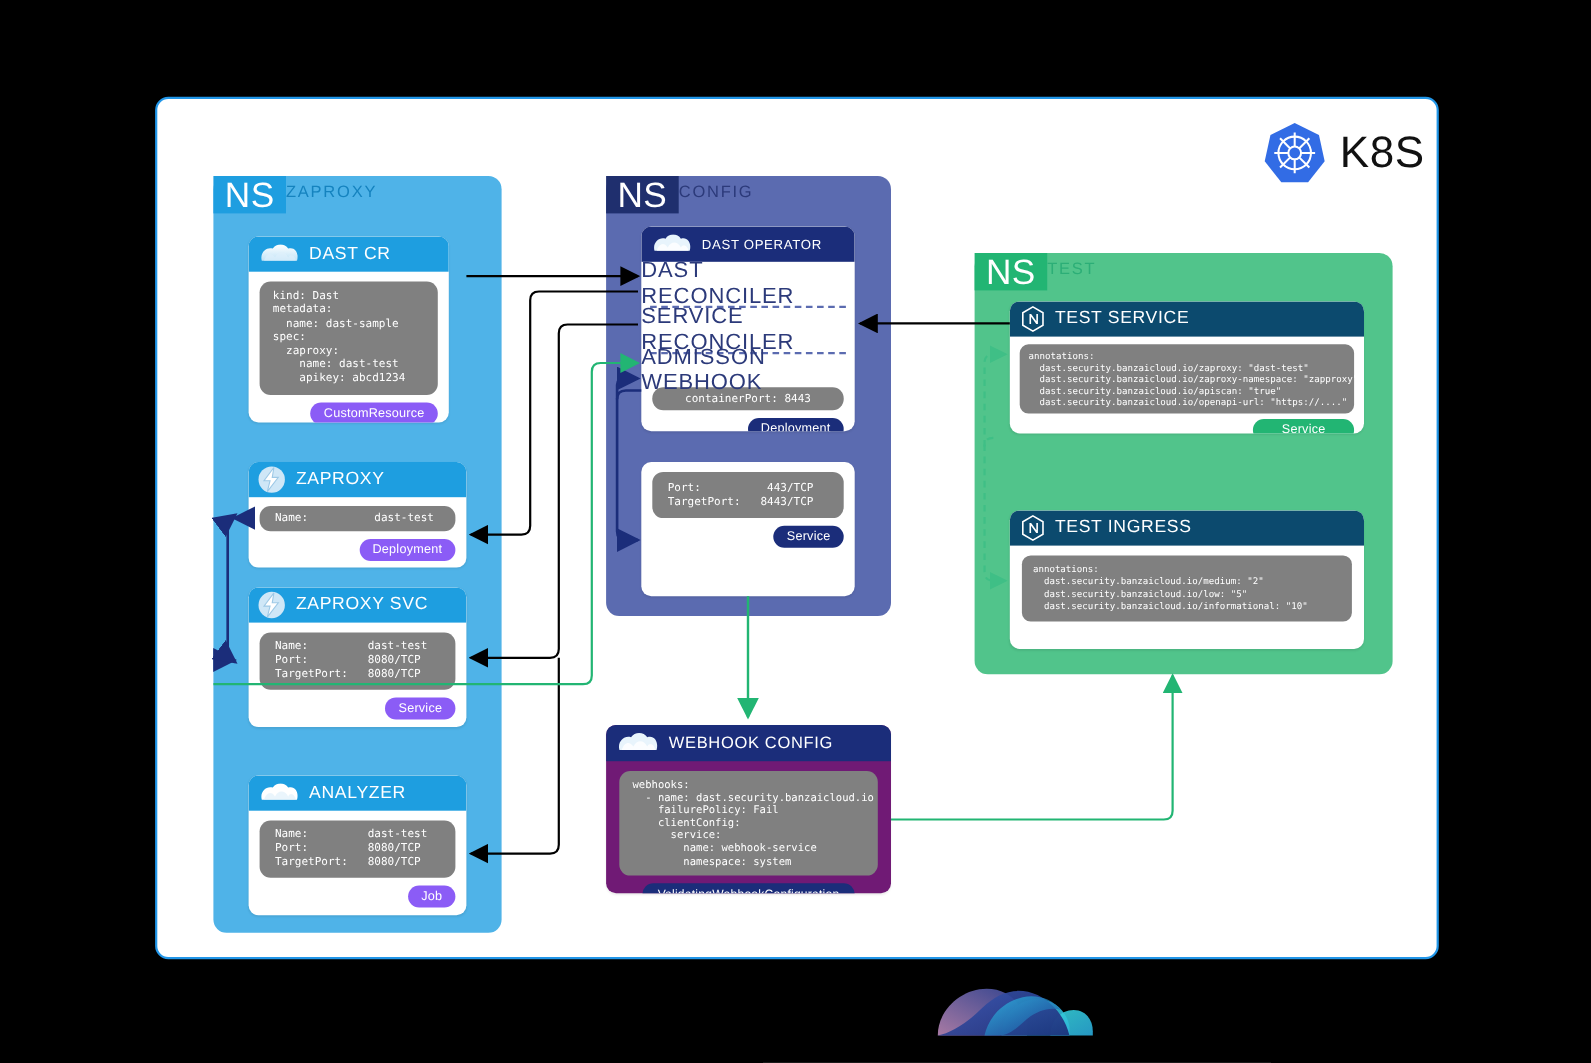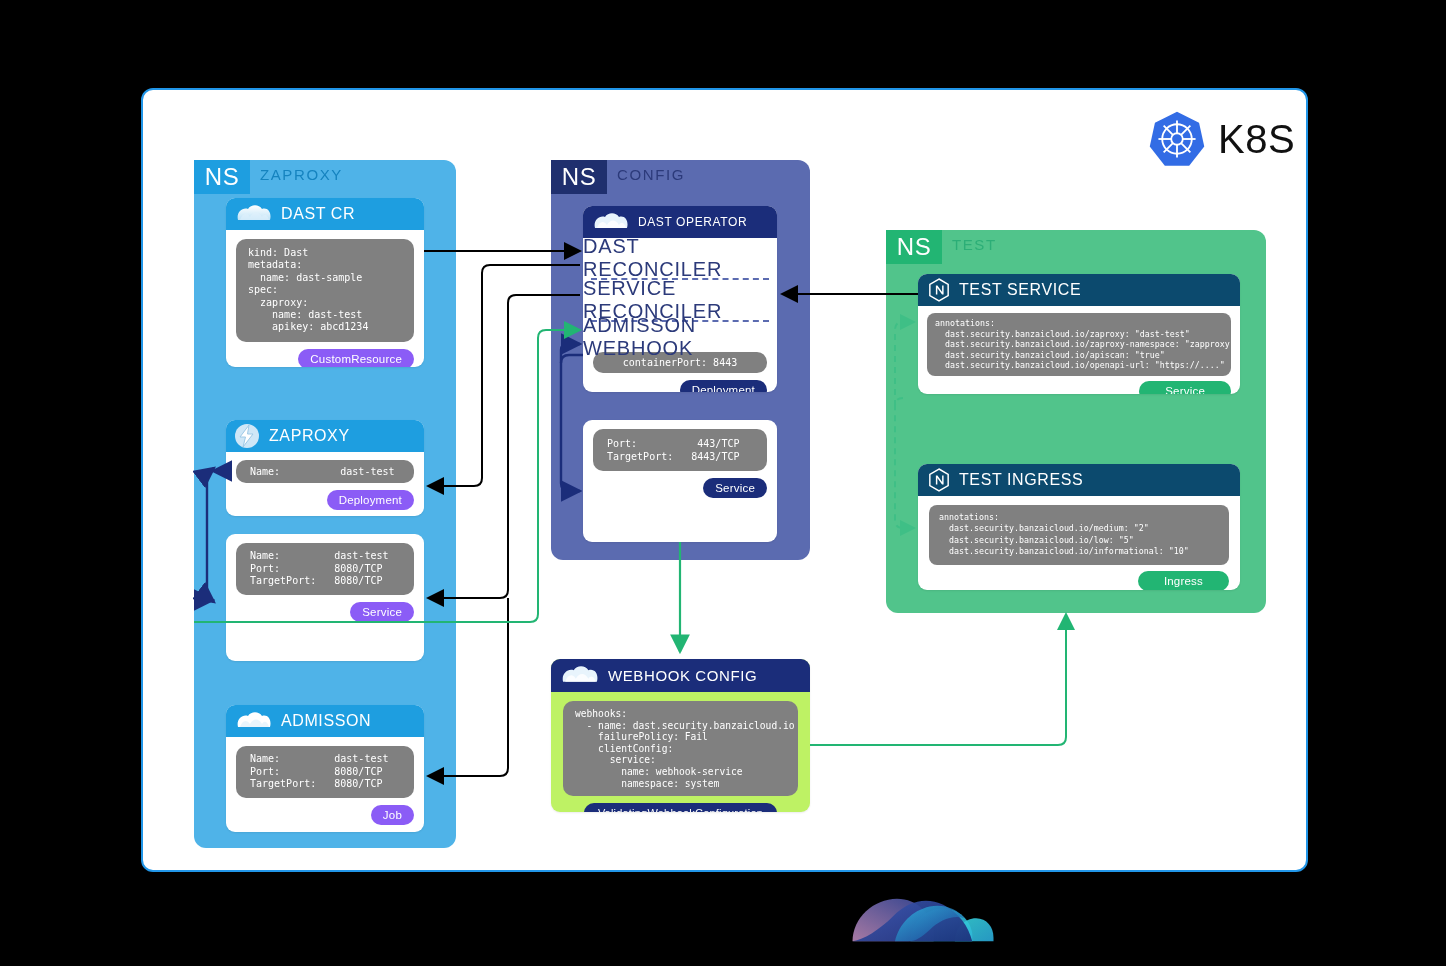--- a/index.html
+++ b/index.html
@@ -14,22 +14,22 @@
   
   .k8s-logo{position:absolute;left:1148px;top:110px;display:flex;align-items:center;gap:12px;}
   .k8s-logo .mark{width:58px;height:58px;}
   .k8s-logo .txt{font-size:40px;color:#111;letter-spacing:0.5px;font-family:"Liberation Sans",sans-serif;}
 
   
   .bz-logo{position:absolute;left:850px;top:895px;width:146px;height:56px;}
 
   
   .ns{position:absolute;border-radius:12px;box-sizing:border-box;}
-  .ns-badge{position:absolute;left:0;top:0;width:56px;height:34px;display:flex;align-items:center;
-            justify-content:center;color:#fff;font-size:24px;font-weight:400;letter-spacing:0.5px;}
+  .ns-badge{position:absolute;left:0;top:0;width:66px;height:34px;display:flex;align-items:center;
+            justify-content:center;color:#fff;font-size:32px;font-weight:400;letter-spacing:0.5px;}
   .ns-label{position:absolute;left:66px;top:6px;font-size:15px;letter-spacing:1.6px;font-weight:400;}
 
   .ns-zaproxy{left:194px;top:160px;width:262px;height:688px;background:#4fb3e8;}
   .ns-zaproxy .ns-badge{background:#1e9ee0;}
   .ns-zaproxy .ns-label{color:#1583bf;}
 
   .ns-system{left:551px;top:160px;width:259px;height:400px;background:#5b6bb0;}
   .ns-system .ns-badge{background:#1f2f6e;}
   .ns-system .ns-label{color:#2c3a7a;}
 
@@ -122,21 +122,21 @@
     <path d="M108 48 C108 34 118 24 130 24 C141 24 148 33 148 44 L148 48 Z" fill="url(#g3)" opacity=".9"></path>
     <path d="M2 48 C14 46 30 36 44 22 C60 6 78 2 96 10 C112 18 122 32 126 48 Z" fill="url(#g4)" opacity=".92"></path>
     <path d="M46 48 C50 30 64 16 82 12 C96 9 110 14 118 24 C106 20 92 26 82 36 C74 43 68 48 60 48 Z" fill="url(#g2)" opacity=".75"></path>
   </svg>
 
   <div class="ns ns-zaproxy">
     <div class="ns-badge">NS</div>
     <div class="ns-label">ZAPROXY</div>
   </div>
 
-  <div class="card" style="left:226px;top:198px;width:198px;height:169px;">
+  <div class="card" style="left:226px;top:215px;width:182px;height:169px;">
     <div class="card-hd hd-blue">
       <svg width="36" height="18" viewBox="0 0 36 18">
         <defs>
             <linearGradient id="cw1" x1="0" y1="0" x2="0" y2="1">
           <stop offset="0" stop-color="#ffffff"></stop>
               <stop offset="1" stop-color="#bfe3f7"></stop>
             </linearGradient>
           </defs>
         <path d="M2 15 C0 8 6 2 12 4 C15 -1 23 -1 26 4 C32 2 36 8 34 15 Z" fill="url(#cw1)"></path>
         <path d="M4 15 C6 8 11 7 14 12 C17 6 23 6 26 12 C28 8 32 10 33 15 Z" fill="#dff0fb" opacity=".6"></path>
@@ -167,37 +167,44 @@
     </div>
     <div class="card-body" style="padding:8px 10px;">
       <div class="code" style="font-size:10px;line-height:13px;padding:5px 14px;">Name:          dast-test</div>
       <div class="pill-row">
         <span class="pill pill-blue">Deployment</span>
       </div>
     </div>
   </div>
 
   <div class="card" style="left:226px;top:534px;width:198px;height:127px;">
+    <div class="card-hd hd-blue">
+      <svg width="26" height="26" viewBox="0 0 26 26" style="margin-left:-2px">
+        <circle cx="13" cy="13" r="12" fill="#cfe7f7"></circle>
+        <path d="M15 2 L6 14 L11.5 14 L9 24 L19 11 L13.5 11 Z" fill="#ffffff" stroke="#9ec9e6" stroke-width="1"></path>
+      </svg>
+      <span class="ttl">ZAPROXY SVC</span>
+    </div>
     <div class="card-body" style="padding:9px 10px;">
       <div class="code" style="font-size:10px;line-height:12.6px;padding:7px 14px;">Name:         dast-test
 Port:         8080/TCP
 TargetPort:   8080/TCP</div>
       <div class="pill-row">
         <span class="pill pill-blue">Service</span>
       </div>
     </div>
   </div>
 
   <div class="card" style="left:226px;top:705px;width:198px;height:127px;">
     <div class="card-hd hd-blue">
       <svg width="36" height="18" viewBox="0 0 36 18">
         <path d="M2 15 C0 8 6 2 12 4 C15 -1 23 -1 26 4 C32 2 36 8 34 15 Z" fill="#ffffff"></path>
         <path d="M4 15 C6 8 11 7 14 12 C17 6 23 6 26 12 C28 8 32 10 33 15 Z" fill="#dff0fb" opacity=".65"></path>
       </svg>
-      <span class="ttl">ADMISSON</span>
+      <span class="ttl">ANALYZER</span>
     </div>
     <div class="card-body" style="padding:9px 10px;">
       <div class="code" style="font-size:10px;line-height:12.6px;padding:7px 14px;">Name:         dast-test
 Port:         8080/TCP
 TargetPort:   8080/TCP</div>
       <div class="pill-row">
         <span class="pill pill-blue">Job</span>
       </div>
     </div>
   </div>
@@ -233,21 +240,21 @@
   <div class="card" style="left:583px;top:420px;width:194px;height:122px;">
     <div class="card-body" style="padding:9px 10px;">
       <div class="code" style="font-size:10px;line-height:13px;padding:8px 14px;">Port:          443/TCP
 TargetPort:   8443/TCP</div>
       <div class="pill-row">
         <span class="pill pill-navy">Service</span>
       </div>
     </div>
   </div>
 
-  <div class="card" style="left:551px;top:659px;width:259px;height:153px;background:#bef264;">
+  <div class="card" style="left:551px;top:659px;width:259px;height:153px;background:#701a75;">
     <div class="card-hd hd-navy" style="height:33px;">
       <svg width="38" height="19" viewBox="0 0 36 18">
         <path d="M2 15 C0 8 6 2 12 4 C15 -1 23 -1 26 4 C32 2 36 8 34 15 Z" fill="#e8f4fc"></path>
         <path d="M4 15 C6 8 11 7 14 12 C17 6 23 6 26 12 C28 8 32 10 33 15 Z" fill="#ffffff" opacity=".8"></path>
       </svg>
       <span class="ttl" style="font-size:15px;">WEBHOOK CONFIG</span>
     </div>
     <div class="card-body" style="padding:9px 12px;">
       <div class="code" style="font-size:9.6px;line-height:11.6px;padding:7px 12px;">webhooks:
   - name: dast.security.banzaicloud.io
@@ -293,23 +300,20 @@
         <polygon points="12,1 22,6.8 22,19.2 12,25 2,19.2 2,6.8" fill="none" stroke="#ffffff" stroke-width="1.6"></polygon>
         <path d="M8.6 18 L8.6 8 L10.3 8 L15.4 15.2 L15.4 8 L17 8 L17 18 L15.3 18 L10.2 10.8 L10.2 18 Z" fill="#ffffff"></path>
       </svg>
       <span class="ttl">TEST INGRESS</span>
     </div>
     <div class="card-body" style="padding:9px 11px;">
       <div class="code" style="font-size:8.3px;line-height:11.4px;padding:7px 10px;border-radius:8px;">annotations:
   dast.security.banzaicloud.io/medium: "2"
   dast.security.banzaicloud.io/low: "5"
   dast.security.banzaicloud.io/informational: "10"</div>
-      <div class="pill-row" style="margin-top:6px;">
-        <span class="pill pill-green" style="padding:0 26px;">Ingress</span>
-      </div>
     </div>
   </div>
 
   <svg class="conn">
     <defs>
       <marker id="ahB" markerWidth="9" markerHeight="9" refX="8" refY="4.5" orient="auto">
         <path d="M0,0 L9,4.5 L0,9 Z" fill="#000000"></path>
       </marker>
       <marker id="ahN" markerWidth="9" markerHeight="9" refX="8" refY="4.5" orient="auto">
         <path d="M0,0 L9,4.5 L0,9 Z" fill="#1b2d7a"></path>

